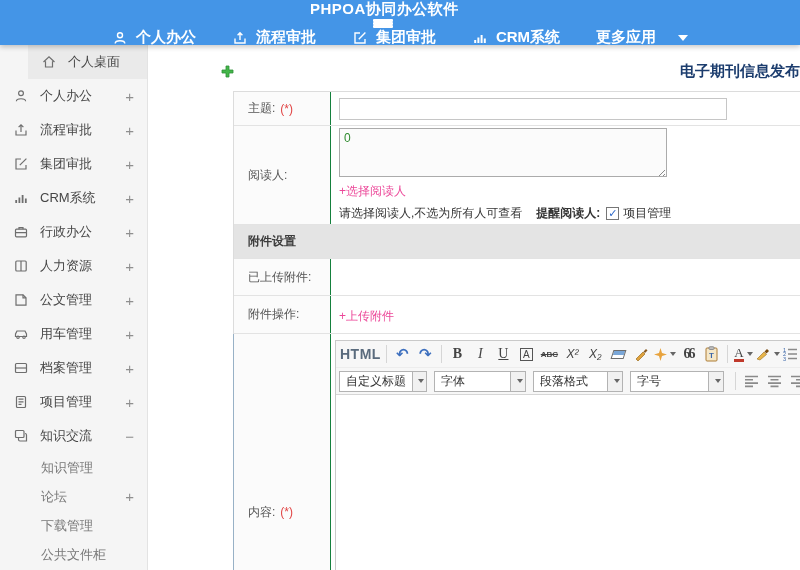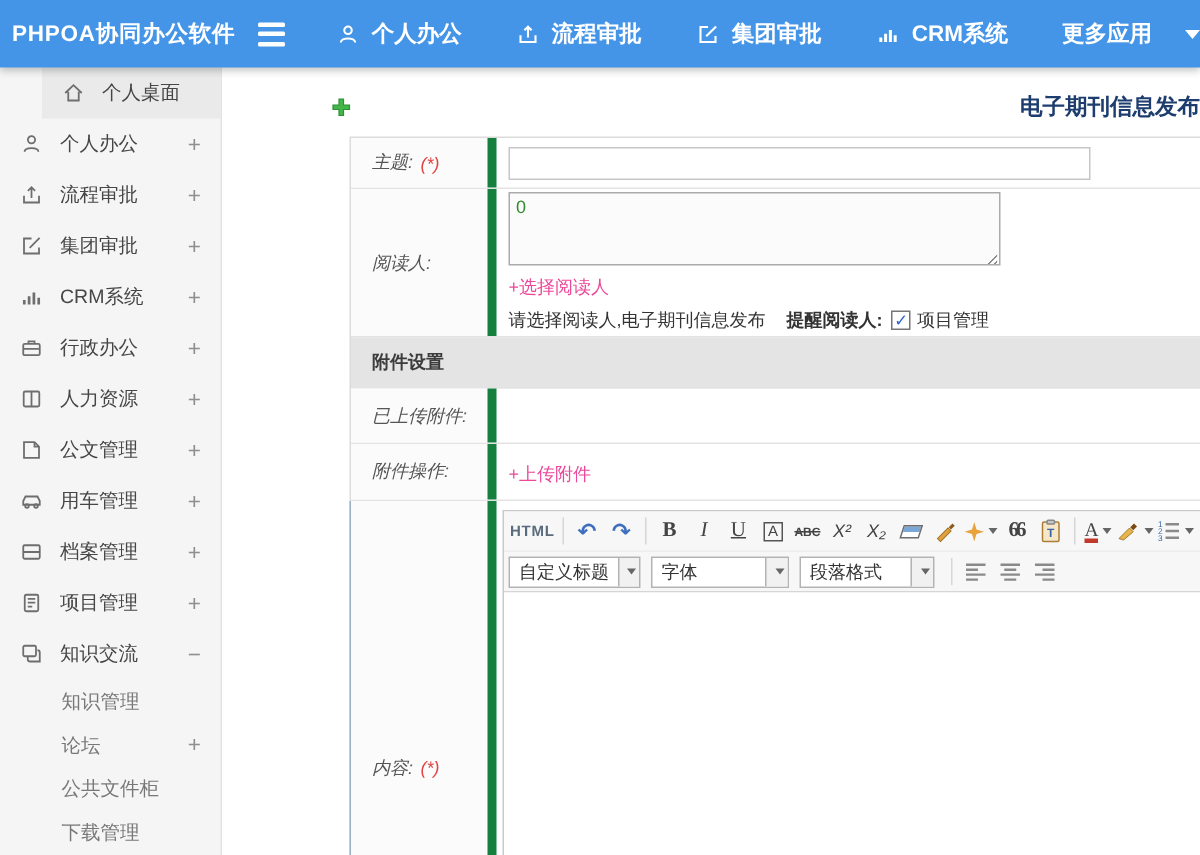--- a/index.html
+++ b/index.html
@@ -1,21 +1,21 @@
 <!DOCTYPE html>
 <html><head>
 <meta charset="utf-8">
 <style>
   * { margin:0; padding:0; box-sizing:border-box; }
   html,body { width:800px; height:570px; overflow:hidden; }
   body { font-family:"Liberation Sans","DejaVu Sans",sans-serif; background:#fff; position:relative; font-size:13px; }
 
   
   .navbar { position:absolute; top:0; left:0; width:800px; height:45px; background:#4495e7;
-            display:flex; align-items:center; z-index:20; box-shadow:0 2px 5px rgba(0,0,0,.22); }
+            display:flex; align-items:center; z-index:20; box-shadow:0 2px 5px rgba(0,0,0,.22);flex-direction:column; }
   .brand { color:#fff; font-weight:bold; font-size:15px; padding-left:8px; width:196px; letter-spacing:.5px; }
   .hamburger { width:20px; height:16px; display:flex; flex-direction:column; justify-content:space-between; margin-right:34px; cursor:pointer; }
   .hamburger span { display:block; height:3px; background:#fff; border-radius:1px; }
   .nav-items { display:flex; align-items:center; }
   .nav-item { display:flex; align-items:center; color:#fff; font-size:15px; font-weight:bold; margin-right:36px; cursor:pointer; white-space:nowrap; }
   .nav-item svg { margin-right:8px; }
   .nav-caret { width:0; height:0; border-left:5px solid transparent; border-right:5px solid transparent; border-top:6px solid #fff; margin-left:-14px; cursor:pointer; }
 
   
   .sidebar { position:absolute; top:45px; left:0; width:148px; height:525px; background:#f5f5f5; border-right:1px solid #e3e3e3; }
@@ -31,22 +31,22 @@
   
   .main { position:absolute; top:45px; left:149px; width:651px; height:525px; background:#fff; overflow:hidden; }
   .title-row { margin:16px 0 0 72px; display:flex; align-items:center; height:20px;justify-content:space-between; }
   .title-row svg { margin-right:4px; }
   .page-title { font-size:15px; font-weight:bold; color:#1c3d6e; }
 
   
   .form-table { margin:10px 0 0 84px; width:730px; border:1px solid #dcdcdc; background:#fff; }
   .frow { display:flex; border-bottom:1px solid #e3e3e3; }
   .frow:last-child { border-bottom:none; }
-  .flabel { width:97px; flex-shrink:0; background:#fbfbfb; border-right:6px solid #15803d; padding-left:14px;
-            display:flex; align-items:center; color:#555; font-size:12px;font-style:italic; }
+  .flabel { width:97px; flex-shrink:0; background:#fbfbfb; border-right:1px solid #15803d; padding-left:14px;
+            display:flex; align-items:center; color:#555; font-size:12px; }
   .fvalue { flex:1; padding:5px 8px; display:flex; flex-direction:column; justify-content:center; }
   .req { color:#e14545; margin-left:5px; font-size:12px; }
   .row-subject { height:34px; }
   .row-subject input { width:388px; height:22px; border:1px solid #c6c6c6; background:#fff; outline:none; padding:0 4px; font-size:12px; }
   .row-readers { height:99px; }
   .ta-wrap { position:relative; width:328px; }
   .ta-wrap textarea { width:328px; height:49px; resize:none; border:1px solid #ababab; background:#fbfbfb;
                       color:#2e8b2e; font-size:12px; font-family:"Liberation Sans",sans-serif; padding:2px 4px; outline:none; }
   .ta-wrap::after { content:""; position:absolute; right:2px; bottom:4px; width:9px; height:9px;
                     background:repeating-linear-gradient(135deg,transparent 0 2px,#8a8a8a 2px 3px);
@@ -64,21 +64,21 @@
   .row-content .fvalue { padding:6px 4px; justify-content:flex-start; }
 
   
   .editor { width:560px; border:1px solid #c9c9c9; background:#fff; }
   .ed-toolbar { background:#f7f7f7; display:flex; align-items:center; padding:2px 3px; height:27px; white-space:nowrap; overflow:hidden; }
   .ed-toolbar.r1 { border-bottom:1px solid #ededed; }
   .ed-toolbar.r2 { border-bottom:1px solid #d6d6d6; }
   .tbtn { height:21px; min-width:21px; display:inline-flex; align-items:center; justify-content:center;
           margin:0 1px; color:#444; font-size:12px; cursor:pointer; border-radius:2px; }
   .tsep { width:1px; height:18px; background:#d6d6d6; margin:0 4px; flex-shrink:0; }
-  .t-html { font-size:10px; font-weight:bold; color:#5a6b7d; letter-spacing:.5px; }
+  .t-html { font-size:14px; font-weight:bold; color:#5a6b7d; letter-spacing:.5px; }
   .t-undo,.t-redo { color:#3d6fbe; font-size:15px; font-weight:bold; }
   .t-b { font-weight:bold; font-family:"Liberation Serif",serif; font-size:14px; }
   .t-i { font-style:italic; font-family:"Liberation Serif",serif; font-size:14px; }
   .t-u { text-decoration:underline; font-family:"Liberation Serif",serif; font-size:14px; }
   .t-boxa { border:1px solid #555; font-size:10px; line-height:11px; padding:0 2px; }
   .t-abc { font-size:8px; font-weight:bold; text-decoration:line-through; }
   .t-supsub { font-family:Liberation Sans, sans-serif; font-style:italic; font-size:12px; }
   .t-eraser { width:13px; height:9px; transform:skewX(-18deg); border:1px solid #6d6d6d;
               background:linear-gradient(180deg,#7aa7d8 55%,#fff 45%); }
   .t-quote { font-family:"Liberation Serif",serif; font-weight:bold; font-size:14px; letter-spacing:-2px; }
@@ -252,24 +252,24 @@
     <span class="expand">−</span>
   </div>
   <div class="side-sub">
     <span class="slabel">知识管理</span>
   </div>
   <div class="side-sub">
     <span class="slabel">论坛</span>
     <span class="expand">+</span>
   </div>
   <div class="side-sub">
+    <span class="slabel">下载管理</span>
+  </div>
+  <div class="side-sub">
     <span class="slabel">公共文件柜</span>
-  </div>
-  <div class="side-sub">
-    <span class="slabel">下载管理</span>
   </div>
 </aside>
 
 <main class="main">
   <div class="title-row">
     <svg width="13" height="13" viewBox="0 0 13 13">
         <path d="M5 1h3v4h4v3H8v4H5V8H1V5h4z" fill="#43b649" stroke="#2f9038" stroke-width="0.8"></path>
       </svg>
     <h1 class="page-title">电子期刊信息发布</h1>
   </div>
@@ -289,21 +289,21 @@
     <div class="frow row-readers">
       <div class="flabel">
         <span>阅读人:</span>
       </div>
       <div class="fvalue">
         <div class="ta-wrap">
           <textarea style="">0</textarea>
         </div>
         <a class="blue-link">+选择阅读人</a>
         <div class="readers-hint">
-          <span>请选择阅读人,电子期刊信息发布</span>
+          <span>请选择阅读人,不选为所有人可查看</span>
           <span class="remind">提醒阅读人:</span>
           <span class="cb">✓</span>
           <span>项目管理</span>
         </div>
       </div>
     </div>
 
     <div class="frow row-attach-header">
       <span>附件设置</span>
     </div>
@@ -421,20 +421,26 @@
               <span class="carbox">
                   <span class="car-s"></span>
                 </span>
             </span>
             <span class="ed-select" style="width:90px">
               <span class="lbl">段落格式</span>
               <span class="carbox">
                   <span class="car-s"></span>
                 </span>
             </span>
+            <span class="ed-select" style="width:94px">
+              <span class="lbl">字号</span>
+              <span class="carbox">
+                  <span class="car-s"></span>
+                </span>
+            </span>
             <span class="tsep"></span>
             <span class="tbtn">
               <svg width="15" height="13" viewBox="0 0 15 13" stroke="#8a8a8a" stroke-width="1.6">
                   <path d="M1 1.5h13M1 4.8h8M1 8.1h13M1 11.4h8"></path>
                 </svg>
             </span>
             <span class="tbtn">
               <svg width="15" height="13" viewBox="0 0 15 13" stroke="#8a8a8a" stroke-width="1.6">
                   <path d="M1 1.5h13M3.5 4.8h8M1 8.1h13M3.5 11.4h8"></path>
                 </svg>

